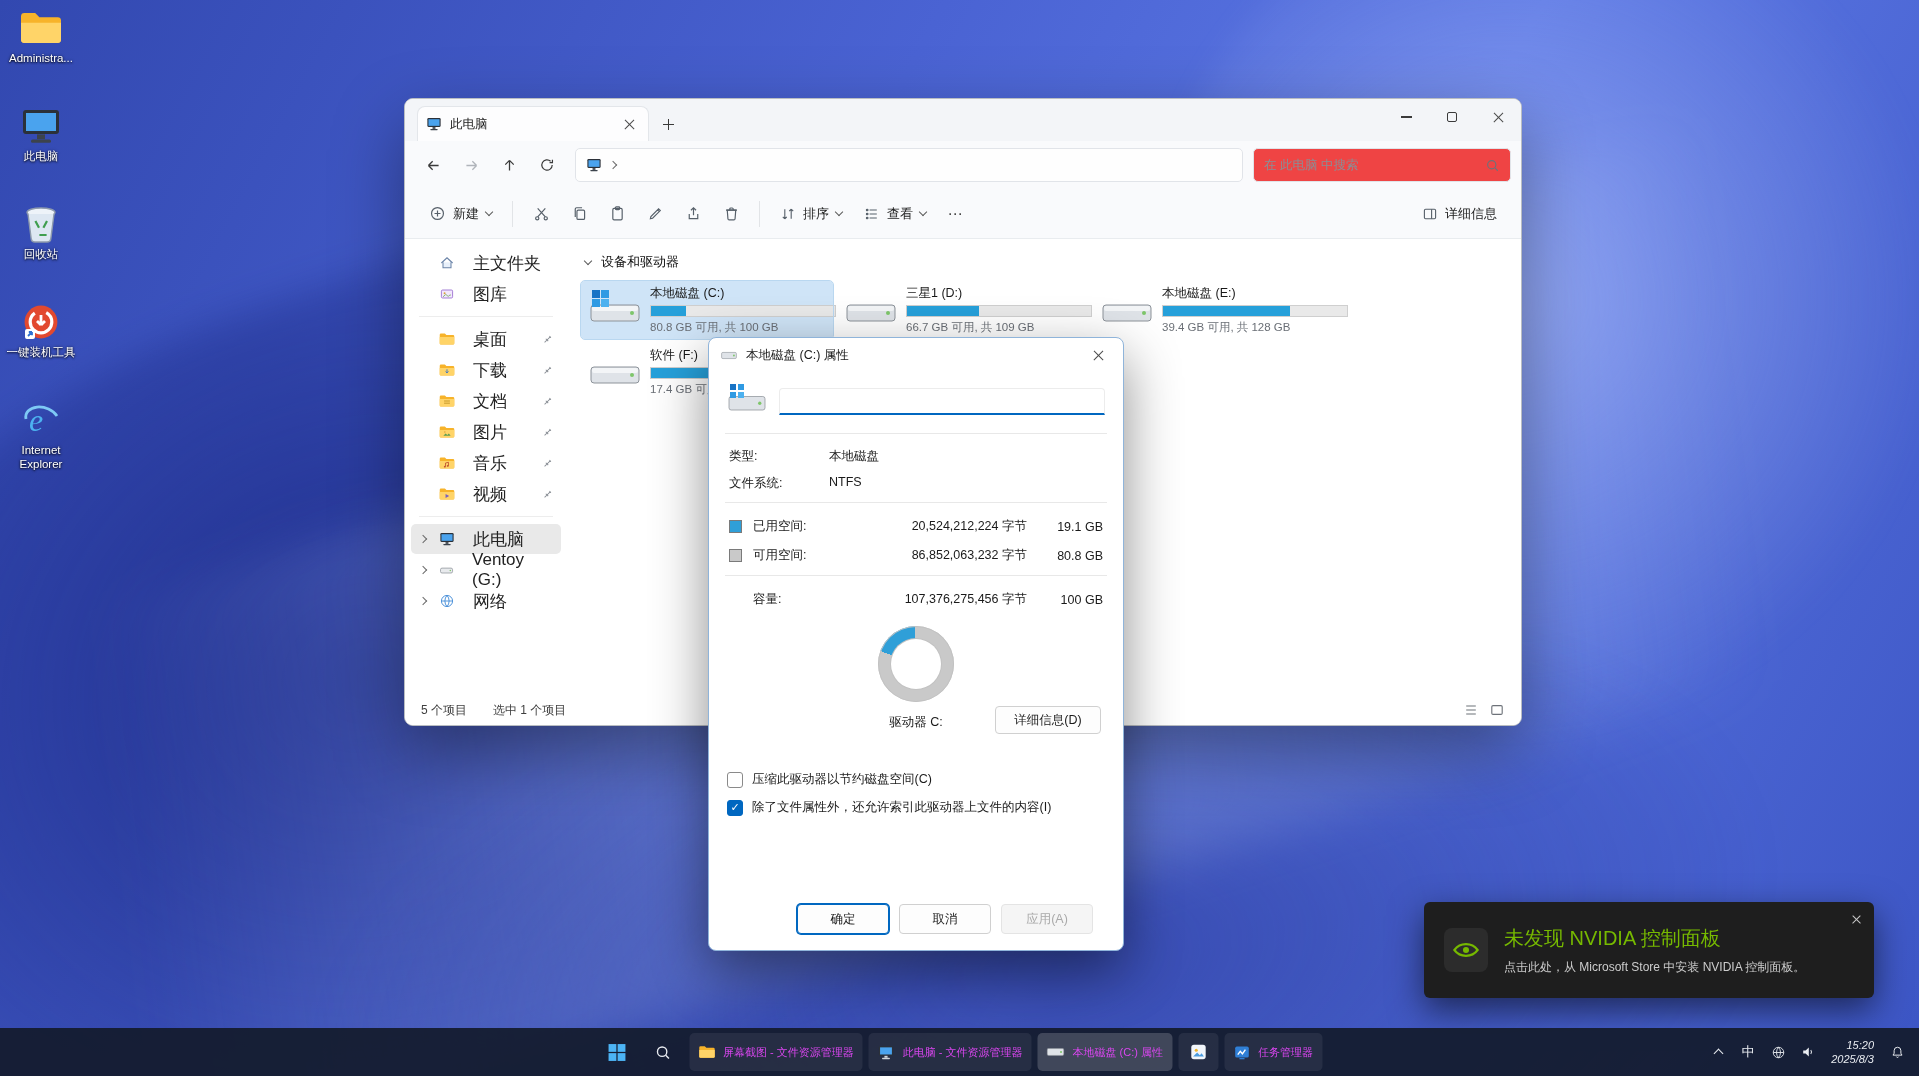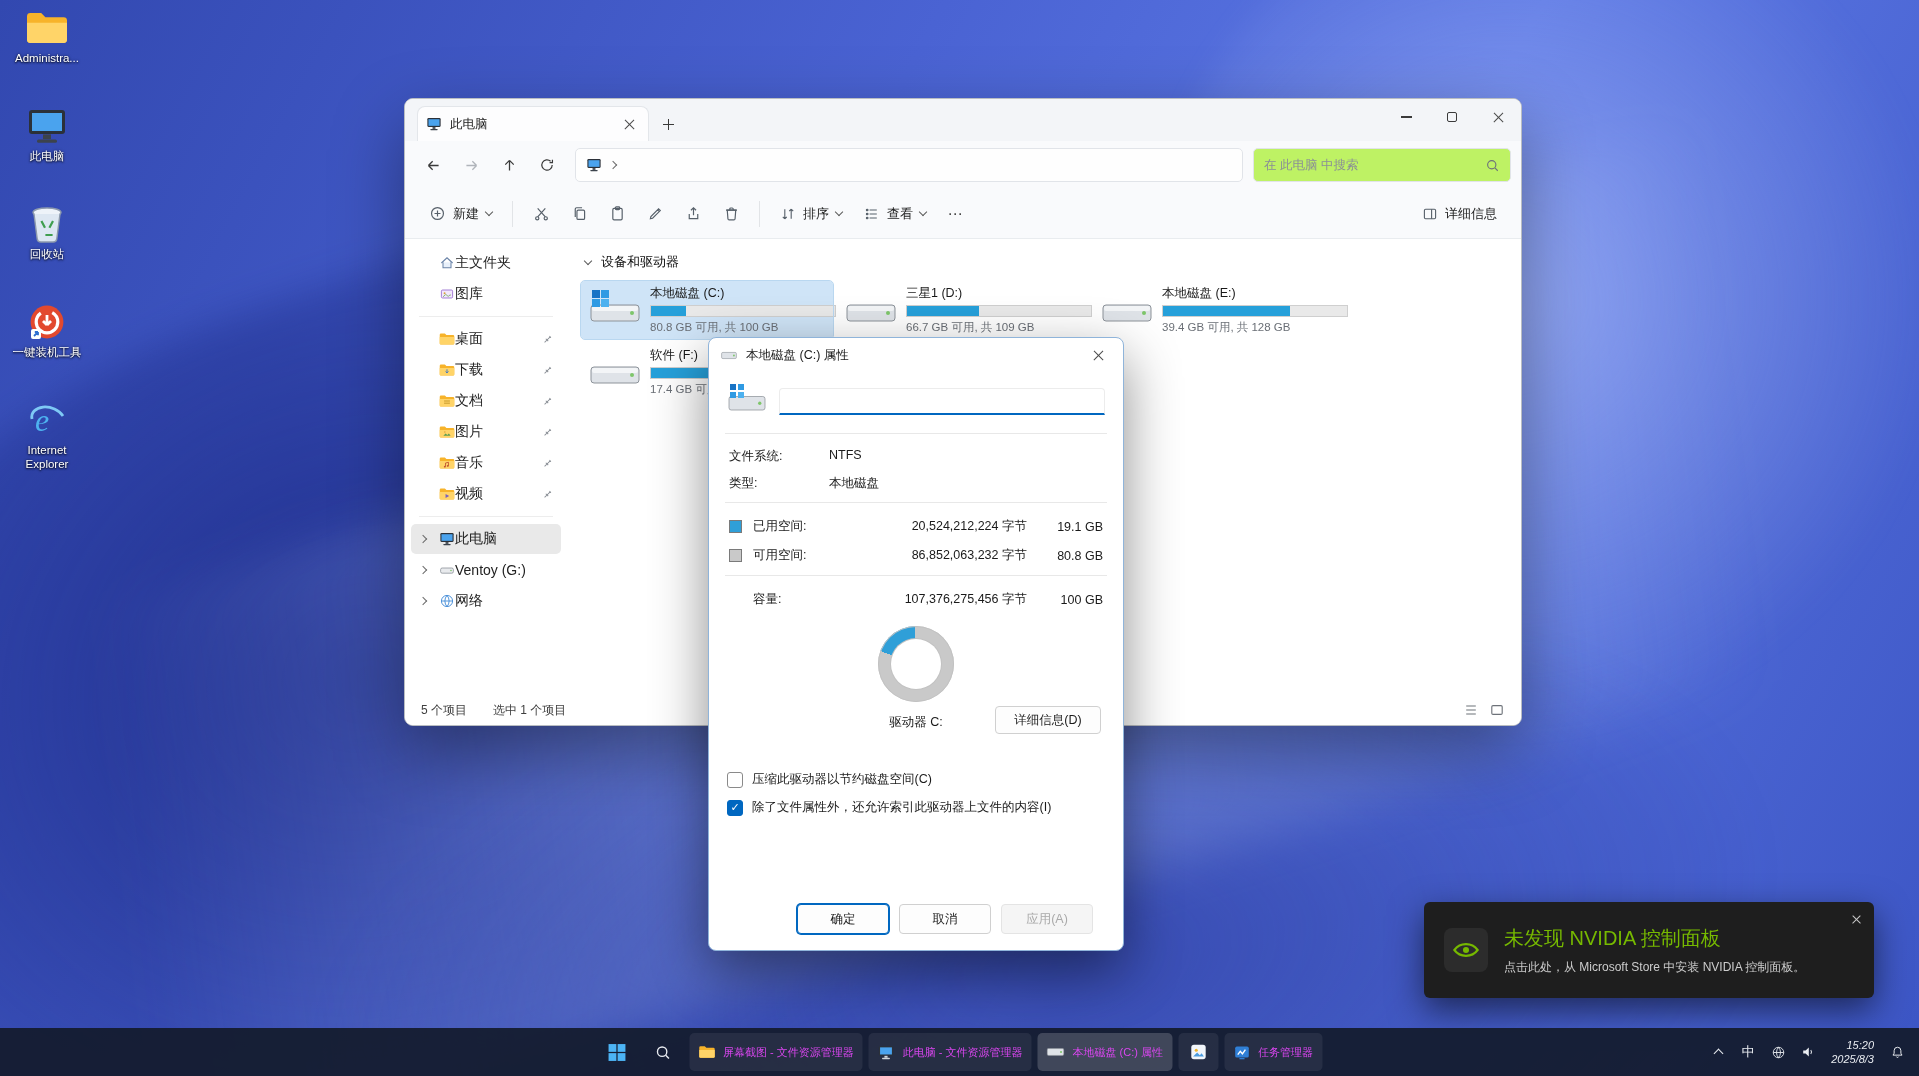--- a/index.html
+++ b/index.html
@@ -17,21 +17,21 @@
     background:linear-gradient(100deg,rgba(150,175,255,0) 10%,rgba(165,190,255,.55) 45%,rgba(120,150,240,0) 80%);
     transform:rotate(-17deg); filter:blur(22px); }
   .ws3 { left:1150px; top:-150px; width:900px; height:900px; border-radius:50%;
     background:radial-gradient(circle at 40% 50%,rgba(190,205,255,.5),rgba(190,205,255,0) 62%);
     filter:blur(14px); }
   .ws4 { left:300px; top:650px; width:1500px; height:700px; border-radius:45%;
     background:radial-gradient(ellipse at 50% 45%,rgba(24,36,130,.55),rgba(24,36,130,0) 70%);
     transform:rotate(-10deg); filter:blur(20px); }
 
   
-  .desk-icon { position:absolute; left:8px; width:78px; display:flex; flex-direction:column; align-items:center; gap:4px; cursor:default; }
+  .desk-icon { position:absolute; left:2px; width:78px; display:flex; flex-direction:column; align-items:center; gap:4px; cursor:default; }
   .di-art { width:46px; height:40px; display:grid; place-items:center; }
   .di-label { max-width:76px; font-size:11.5px; line-height:1.2; color:#fff; text-align:center;
     text-shadow:0 1px 2px rgba(0,0,0,.85), 0 0 3px rgba(0,0,0,.6); word-break:break-word; }
 
   
   .explorer { position:absolute; left:404px; top:98px; width:1118px; height:628px;
     background:#fbfcfd; border:1px solid #b9bdc2; border-radius:9px;
     box-shadow:0 26px 70px rgba(0,0,0,.38); display:flex; flex-direction:column; overflow:hidden; z-index:10; }
 
   .titlebar { height:42px; background:#f3f5f8; display:flex; align-items:flex-end; }
@@ -50,37 +50,37 @@
   .wc { width:46px; height:36px; display:grid; place-items:center; }
   .ic-min { width:11px; height:1.2px; background:#3a3a3a; }
   .ic-max { width:10px; height:10px; border:1.2px solid #3a3a3a; border-radius:2px; }
 
   .navbar { height:48px; display:flex; align-items:center; gap:2px; padding:0 10px; background:#f9fafc; }
   .nav-btn { width:36px; height:36px; border-radius:5px; display:grid; place-items:center; }
   .addressbar { flex:1; height:34px; margin:0 8px; background:#fefefe; border:1px solid #e1e4e9; border-radius:5px;
     display:flex; align-items:center; gap:8px; padding:0 10px; }
   .chev-right { width:6px; height:6px; border-right:1.4px solid #6a6a6a; border-bottom:1.4px solid #6a6a6a; transform:rotate(-45deg); }
   .chev-down  { width:6px; height:6px; border-right:1.3px solid #5a5a5a; border-bottom:1.3px solid #5a5a5a; transform:rotate(45deg); margin-top:-3px; }
-  .searchbox { width:258px; height:34px; background:#bef264; border:1px solid #e1e4e9; border-radius:5px;
+  .searchbox { width:258px; height:34px; background:#ef4444; border:1px solid #e1e4e9; border-radius:5px;
     display:flex; align-items:center; padding:0 10px; gap:8px; }
   .searchbox input { flex:1; border:none; outline:none; background:transparent; font-size:12.5px; color:#333;
     font-family:"Liberation Sans","DejaVu Sans",sans-serif; }
   .searchbox input::placeholder { color:#8a8f96; }
 
   .toolbar { height:50px; display:flex; align-items:center; padding:0 14px; gap:2px; background:#f9fafc; border-bottom:1px solid #e9ecef; }
   .tb-btn { display:flex; align-items:center; gap:7px; height:36px; padding:0 10px; border-radius:5px; font-size:13px; color:#222; }
   .tb-ico { width:36px; height:36px; border-radius:5px; display:grid; place-items:center; }
   .tb-sep { width:1px; height:26px; background:#e2e4e7; margin:0 8px; }
   .tb-right { margin-left:auto; display:flex; align-items:center; gap:7px; height:36px; padding:0 10px; font-size:13px; color:#222; }
   .dots { letter-spacing:2px; font-size:15px; color:#444; }
 
   .ex-body { flex:1; display:flex; min-height:0; background:#fff; }
   .sidebar { width:162px; padding:8px 0 0; }
-  .sb-item { height:30px; display:flex; align-items:center; gap:0; padding:0 8px 0 28px; margin:1px 6px;
-    border-radius:5px; font-size:14px; color:#222; position:relative; }
+  .sb-item { height:30px; display:flex; align-items:center; gap:18px; padding:0 8px 0 28px; margin:1px 6px;
+    border-radius:5px; font-size:17px; color:#222; position:relative; }
   .sb-item .sb-chev { position:absolute; left:9px; }
   .sb-item.sel { background:#e9e9e9; }
   .sb-pin { margin-left:auto; }
   .sb-div { height:1px; background:#ededed; margin:7px 14px; }
 
   .content { flex:1; padding:12px 8px 0 12px; }
   .section-header { display:flex; align-items:center; gap:10px; font-size:13px; color:#111; padding:2px 6px 10px; }
   .drive-grid { display:grid; grid-template-columns:repeat(3,252px); grid-auto-rows:58px; gap:4px; padding-left:2px; }
   .tile { display:flex; align-items:center; gap:9px; padding:4px 8px; border-radius:4px; }
   .tile.sel { background:#cfe4f7; outline:1px solid #b9d7f0; }
@@ -626,26 +626,26 @@
               <i></i>
               <i></i>
               <i></i>
             </span>
         </span>
         <input value="" style="">
       </div>
       <div class="p-hr"></div>
 
       <div class="p-kv">
+        <span class="k">类型:</span>
+        <span class="v">本地磁盘</span>
+      </div>
+      <div class="p-kv">
         <span class="k">文件系统:</span>
         <span class="v">NTFS</span>
-      </div>
-      <div class="p-kv">
-        <span class="k">类型:</span>
-        <span class="v">本地磁盘</span>
       </div>
       <div class="p-hr"></div>
 
       <div class="p-legend">
         <span class="swatch" style="background: rgb(47, 159, 216);"></span>
         <span class="k">已用空间:</span>
         <span class="bytes">20,524,212,224 字节</span>
         <span class="size">19.1 GB</span>
       </div>
       <div class="p-legend">

